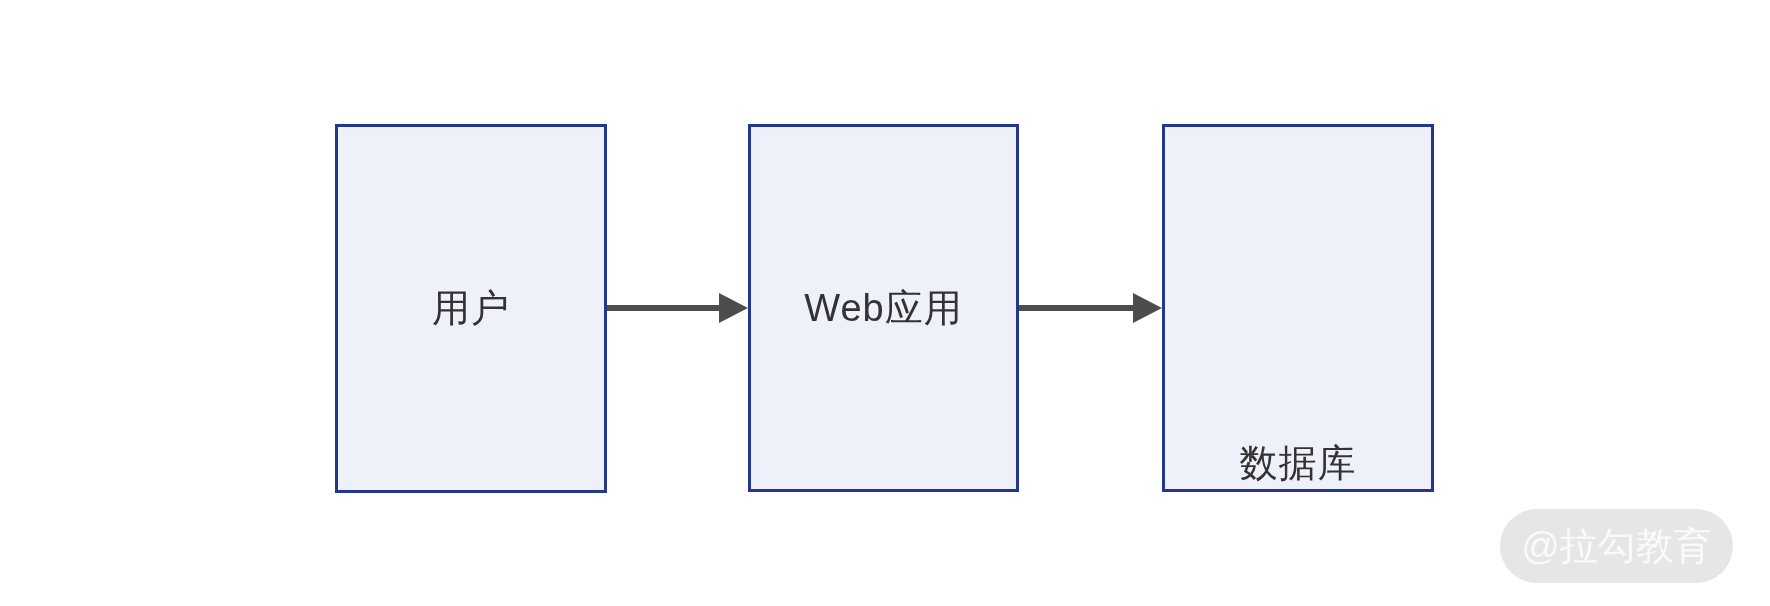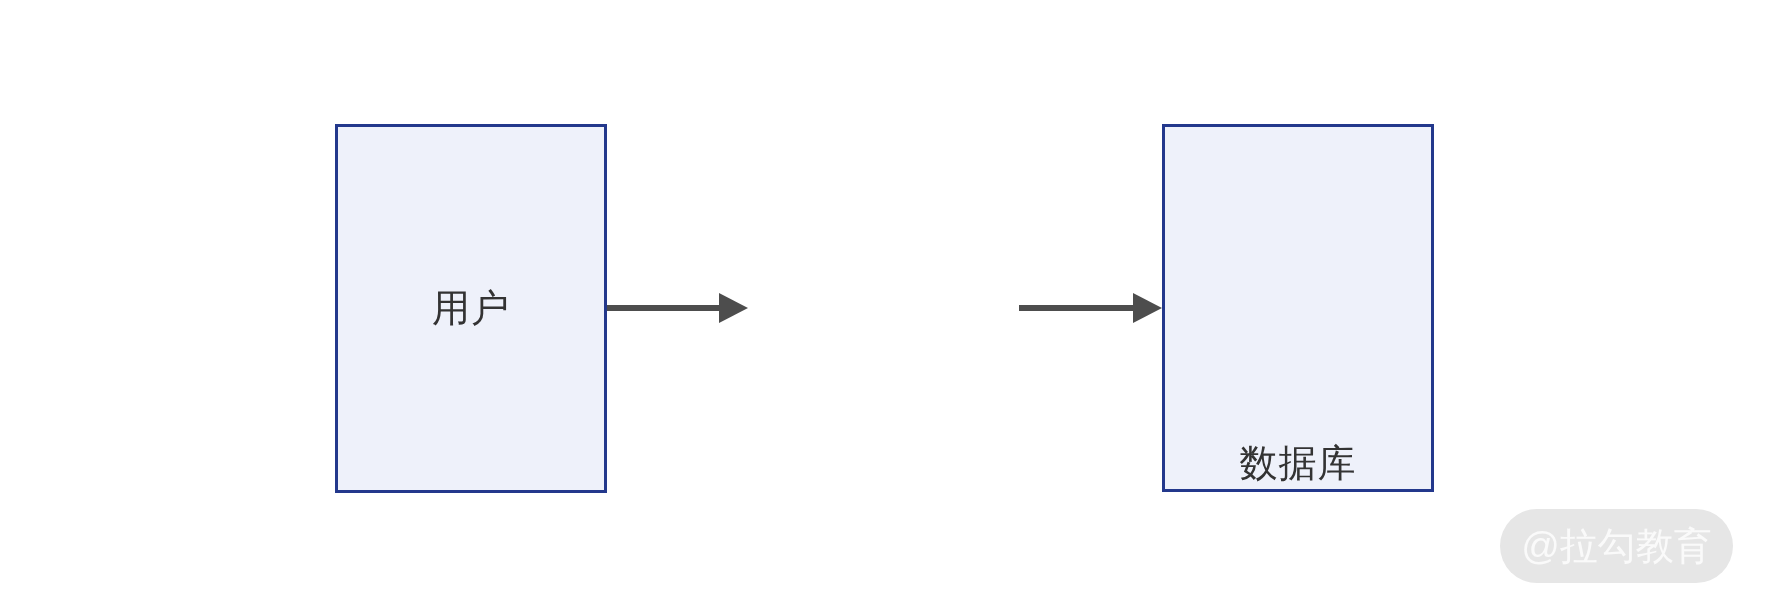--- a/index.html
+++ b/index.html
@@ -66,20 +66,23 @@
 
   <div class="node" id="node-user">
     <span class="node-label">用户</span>
   </div>
 
   <svg class="edge" id="edge-1" width="141" height="40" viewBox="0 0 141 40">
     <line x1="0" y1="20" x2="116" y2="20"></line>
     <polygon points="112,5 141,20 112,35"></polygon>
   </svg>
 
+  <div class="node" id="node-web-app">
+    <span class="node-label">Web应用</span>
+  </div>
 
   <svg class="edge" id="edge-2" width="143" height="40" viewBox="0 0 143 40">
     <line x1="0" y1="20" x2="118" y2="20"></line>
     <polygon points="114,5 143,20 114,35"></polygon>
   </svg>
 
   <div class="node" id="node-database">
     <span class="node-label">数据库</span>
   </div>
 

